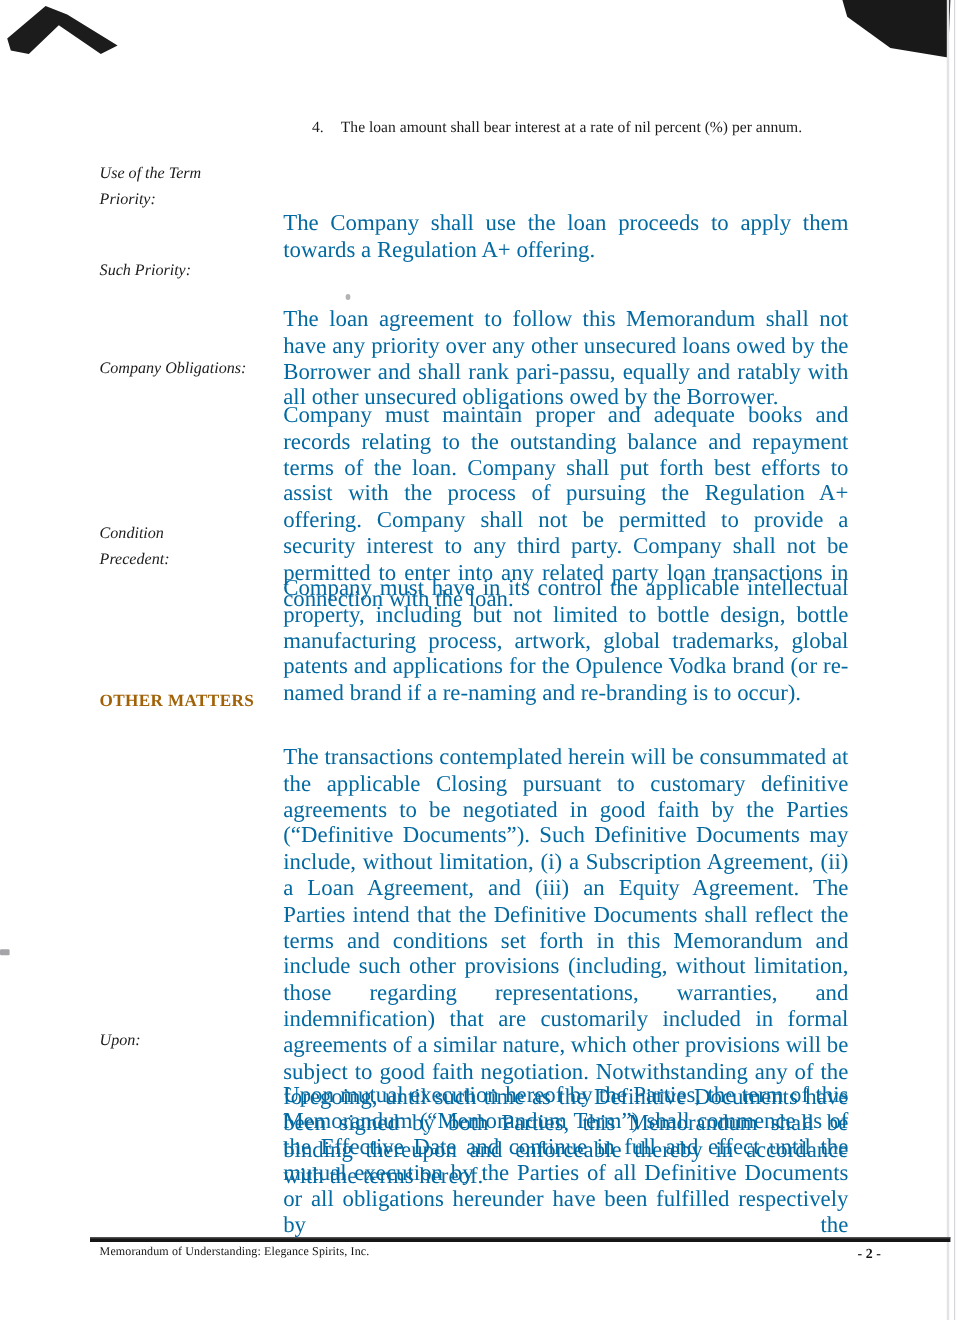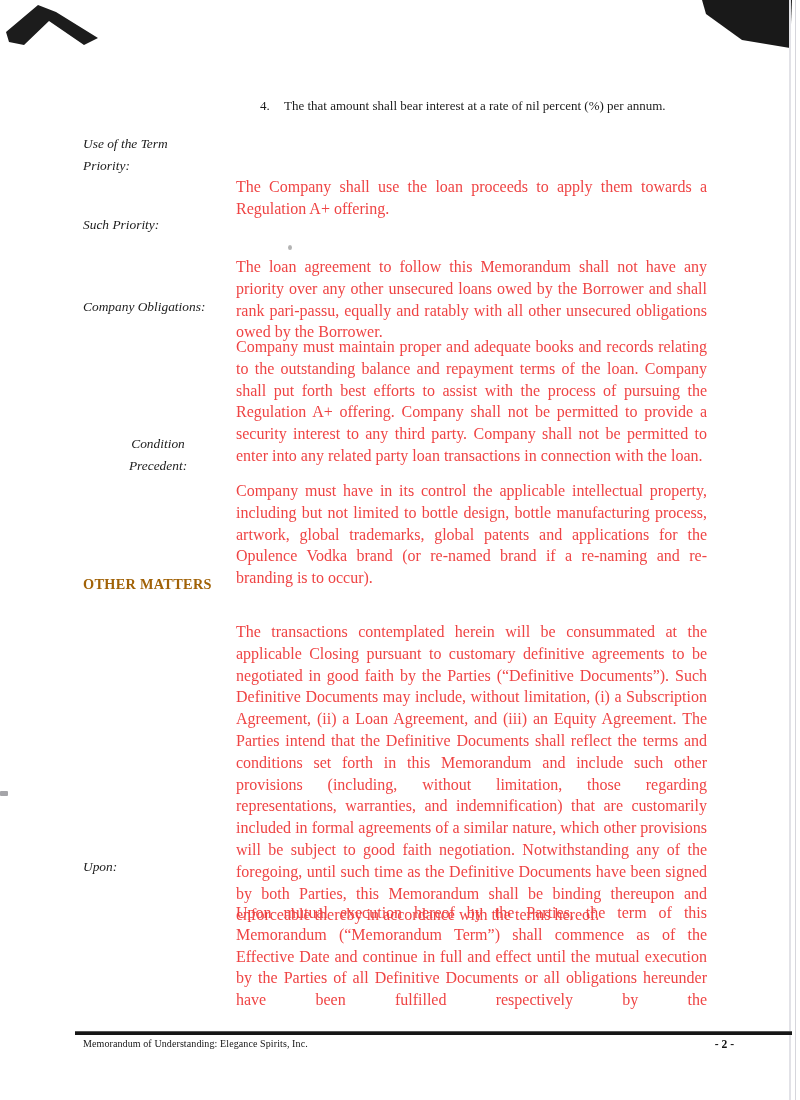--- a/index.html
+++ b/index.html
@@ -7,23 +7,23 @@
     position:relative;
     width:800px;height:1100px;
     background:#ffffff;
     font-family:"Liberation Serif","DejaVu Serif",serif;
     color:#1e1e1e;
     overflow:hidden;
   }
   .para{
     position:absolute;
     left:236px;width:471px;
-    font-size:16px;line-height:21.8px;
+    font-size:19px;line-height:21.8px;
     text-align:justify;
-    color:#ef4444;
+    color:#0369a1;
   }
   .para .b{font-weight:normal;}
   .last-justify{text-align-last:justify;}
   .list-item{
     position:absolute;
     left:260px;width:447px;
     display:flex;
     font-size:13px;line-height:21.8px;
     color:#1c1c1c;
   }
@@ -87,34 +87,34 @@
   <svg class="corner tr" width="108" height="52">
     <polygon points="16,0 106,0 104,48 56,40 20,14" fill="#0d0d0d"></polygon>
   </svg>
   <div class="edge-line a"></div>
   <div class="edge-line b"></div>
   <div class="edge-tick"></div>
   <div class="speck"></div>
 
   <div class="list-item" style="top:95px;">
     <span class="marker">4.</span>
-    <span class="li-text"><span>The that amount shall bear interest at a rate of nil percent (%) per annum.</span></span>
+    <span class="li-text"><span>The loan amount shall bear interest at a rate of nil percent (%) per annum.</span></span>
   </div>
 
   <div class="label" style="top:133px;">
       <div>Use of the Term</div>
       <div>Priority:</div>
     </div>
   <div class="label" style="top:214px;">
       <div>Such Priority:</div>
     </div>
   <div class="label" style="top:296px;">
       <div>Company Obligations:</div>
     </div>
-  <div class="label" style="top:433px;text-align:center;">
+  <div class="label" style="top:433px;">
       <div>Condition</div>
       <div>Precedent:</div>
     </div>
   <div class="label" style="top:856px;">
       <div>Upon:</div>
     </div>
 
   <div class="para" style="top:176px;"><span>The Company shall use the loan proceeds to apply them towards a Regulation A+ offering.</span></div>
   <div class="para" style="top:256px;"><span>The loan agreement to follow this Memorandum shall not have any priority over any other unsecured loans owed by the Borrower and shall rank pari-passu, equally and ratably with all other unsecured obligations owed by the Borrower.</span></div>
   <div class="para" style="top:336px;"><span>Company must maintain proper and adequate books and records relating to the outstanding balance and repayment terms of the loan. Company shall put forth best efforts to assist with the process of pursuing the Regulation A+ offering. Company shall not be permitted to provide a security interest to any third party. Company shall not be permitted to enter into any related party loan transactions in connection with the loan.</span></div>

